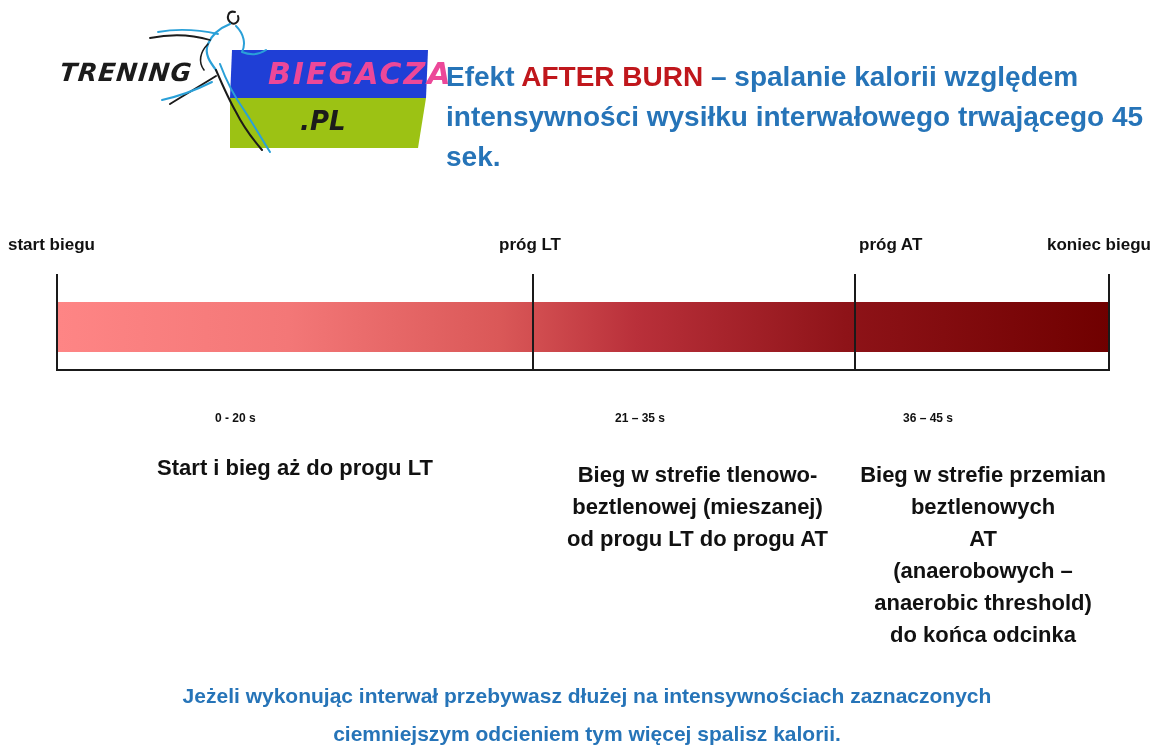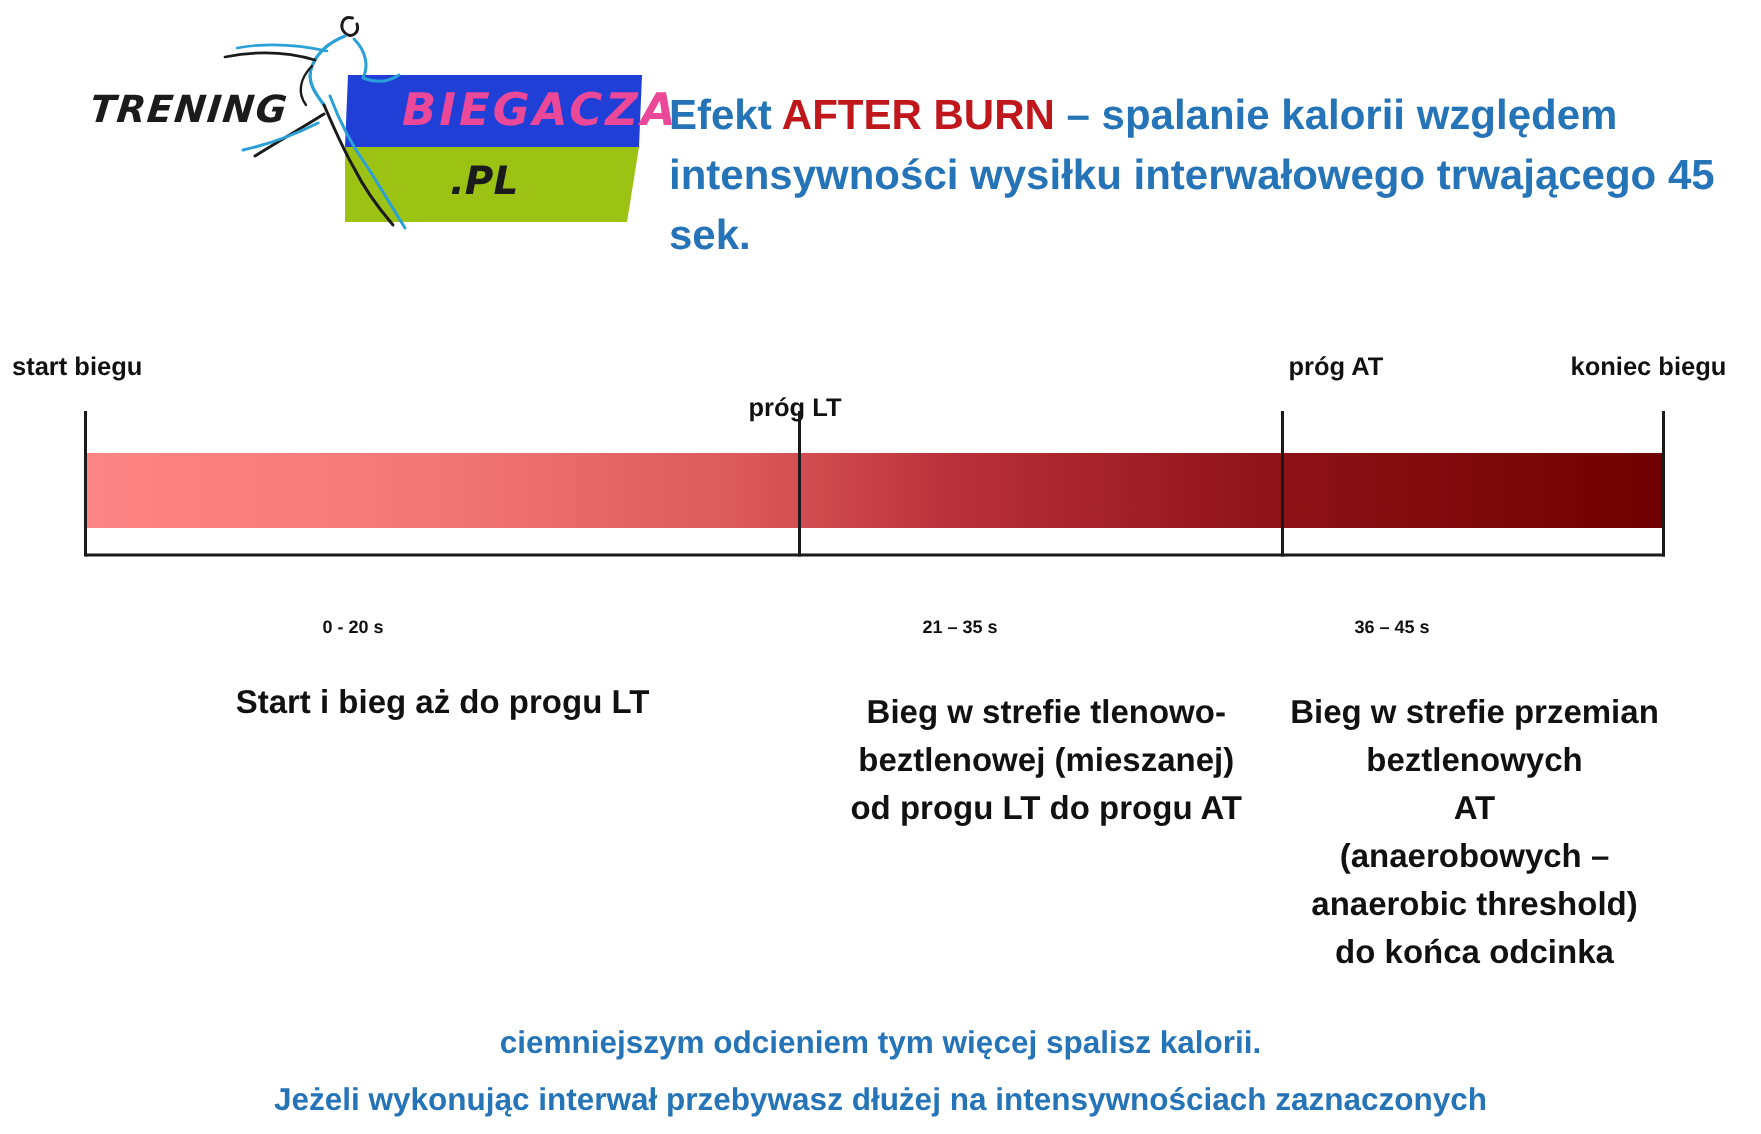--- a/index.html
+++ b/index.html
@@ -162,21 +162,21 @@
 </div>
 
 <div class="title">
   <div>
     <span>Efekt </span><span class="accent">AFTER BURN</span><span> – spalanie kalorii względem</span>
   </div>
   <div>intensywności  wysiłku interwałowego trwającego  45 sek.</div>
 </div>
 
 <div class="marker-label" style="left:8px;">start biegu</div>
-<div class="marker-label" style="left:499px;margin-top:27px;">próg LT</div>
+<div class="marker-label" style="left:499px;">próg LT</div>
 <div class="marker-label" style="left:815px;margin-left:44px;">próg AT</div>
 <div class="marker-label" style="left:1047px;text-align:right;">koniec biegu</div>
 
 <svg class="bar" width="1051" height="50" viewBox="0 0 1051 50">
   <defs>
     <linearGradient id="intensity" x1="0" y1="0" x2="1" y2="0">
       <stop offset="0" stop-color="#fe8585"></stop>
       <stop offset="0.22" stop-color="#f37777"></stop>
       <stop offset="0.42" stop-color="#da5858"></stop>
       <stop offset="0.55" stop-color="#b9303a"></stop>
@@ -209,15 +209,15 @@
 <div class="seg-desc" style="left:853px; width:260px; top:459px;">
   <span>Bieg w strefie przemian</span>
   <span>beztlenowych</span>
   <span>AT</span>
   <span>(anaerobowych –</span>
   <span>anaerobic threshold)</span>
   <span>do końca odcinka</span>
 </div>
 
 <div class="footer">
+  <span>Jeżeli wykonując interwał przebywasz dłużej na intensywnościach zaznaczonych</span>
   <span>ciemniejszym odcieniem tym więcej spalisz kalorii.</span>
-  <span>Jeżeli wykonując interwał przebywasz dłużej na intensywnościach zaznaczonych</span>
 </div>
 
 </body></html>

